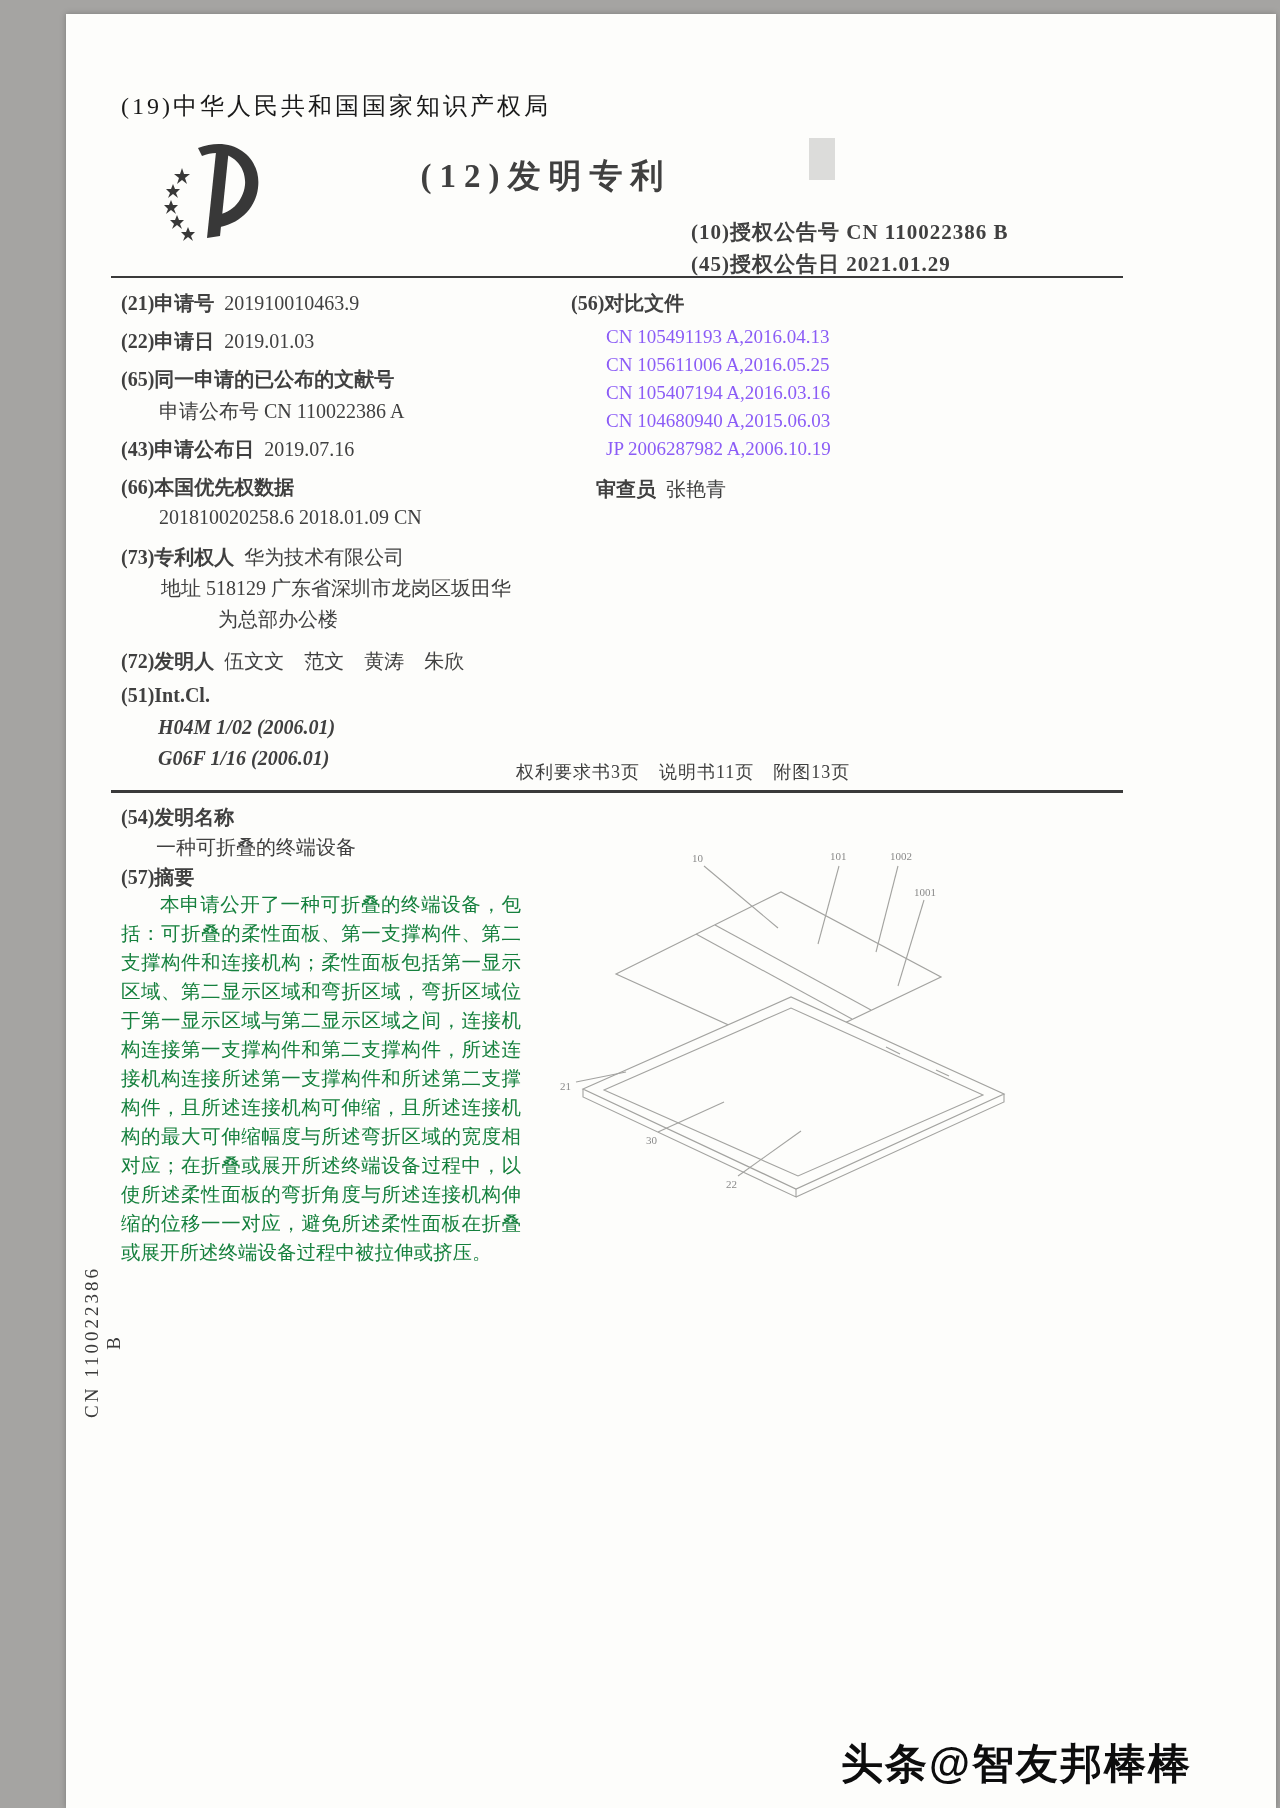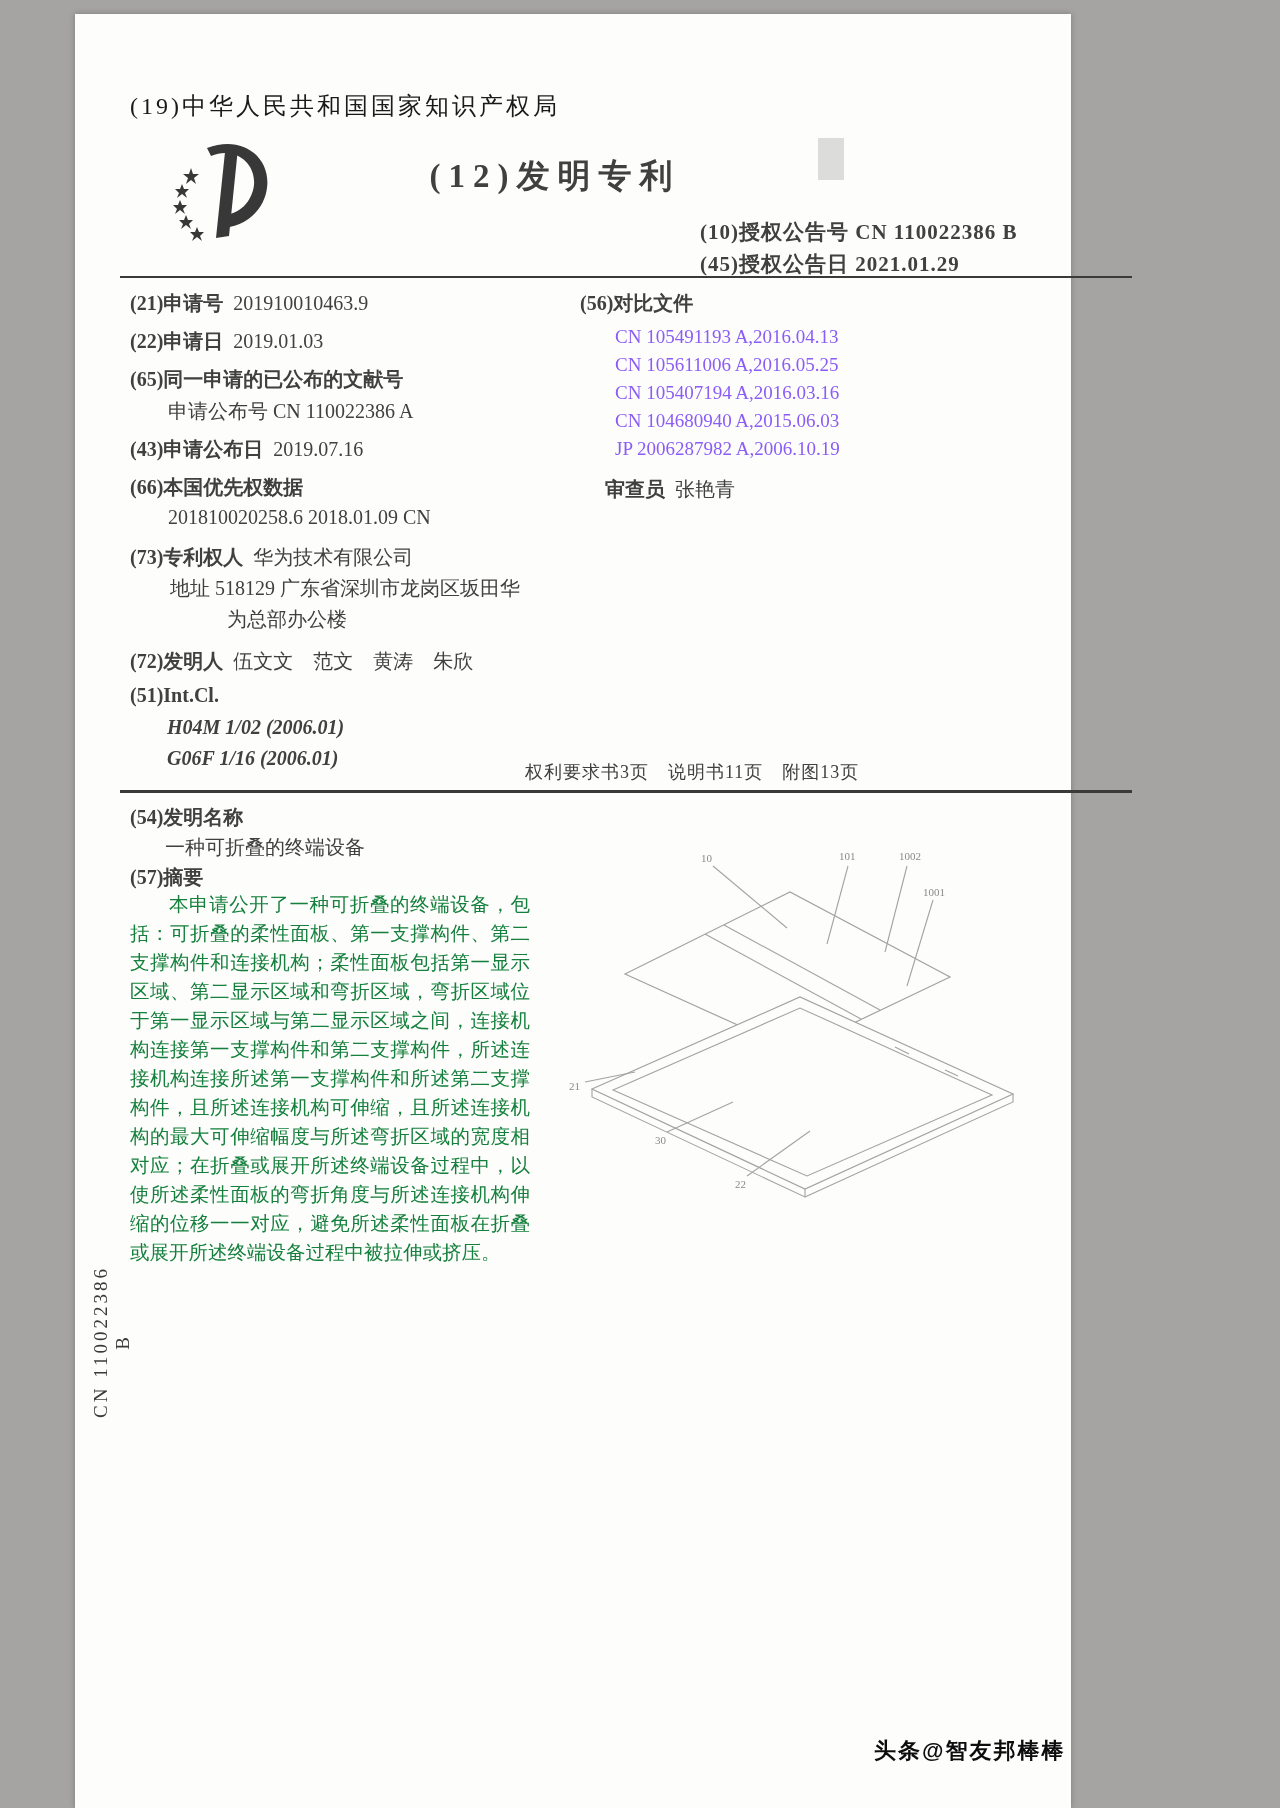--- a/index.html
+++ b/index.html
@@ -3,22 +3,22 @@
 <meta charset="utf-8">
 <style>
   html,body{margin:0;padding:0;}
   body{
     width:1280px;height:1808px;position:relative;overflow:hidden;
     background:#a5a4a2;
     font-family:"Liberation Serif","DejaVu Serif",serif;
     color:#1e1e1e;
   }
   .page{
-    position:absolute;left:75px;top:14px;width:996px;height:1794px;
-    background:#fdfdfb;box-shadow:0 0 6px rgba(0,0,0,.25);
+    position:absolute;left:66px;top:14px;width:1188px;height:1794px;
+    background:#fdfdfb;box-shadow:0 0 6px rgba(0,0,0,.25);padding-left:22px;
   }
   .t{position:absolute;white-space:nowrap;font-size:20px;color:#404040;}
   .b{font-weight:bold;}
   .lbl{font-weight:bold;margin-right:10px;margin-top:40px;}
   .office{font-size:24px;letter-spacing:3px;color:#1a1a1a;}
   .doctype{font-size:33px;font-weight:bold;letter-spacing:8px;text-align:center;}
   .grant{font-size:21px;font-weight:bold;letter-spacing:1px;}
   .rule{position:absolute;background:#3a3a3a;}
   .cit{font-size:19px;color:#8b5cf6;}
   .it{font-style:italic;}
@@ -29,23 +29,22 @@
     white-space:normal;color:#15803d;
   }
   .sideno{
     position:absolute;left:-52px;top:1315px;width:160px;height:26px;
     text-align:center;font-size:19px;letter-spacing:3px;color:#3a3a3a;
     transform:rotate(-90deg);transform-origin:center;
   }
   .watermark{
     position:absolute;left:775px;top:1722px;
     font-family:"Liberation Sans","DejaVu Sans",sans-serif;
-    font-size:22px;font-weight:bold;color:#0d0d0d;letter-spacing:2px;
+    font-size:42px;font-weight:bold;color:#0d0d0d;letter-spacing:2px;
     text-shadow:0 0 3px #ffffff,0 0 3px #ffffff;
-    margin-left:24px;
   }
   .artifact{position:absolute;left:743px;top:124px;width:26px;height:42px;background:#dcdcda;}
   .figwrap{position:absolute;left:480px;top:830px;width:490px;height:390px;text-align:right;}
   svg text.figlabel{font-size:11px;fill:#8a8a8a;font-family:"Liberation Serif",serif;}
   svg .ln{stroke:#a3a3a0;stroke-width:1.1;fill:none;}
   svg .face{fill:#fdfdfb;stroke:#a3a3a0;stroke-width:1.2;}
 </style>
 </head>
 <body>
 

